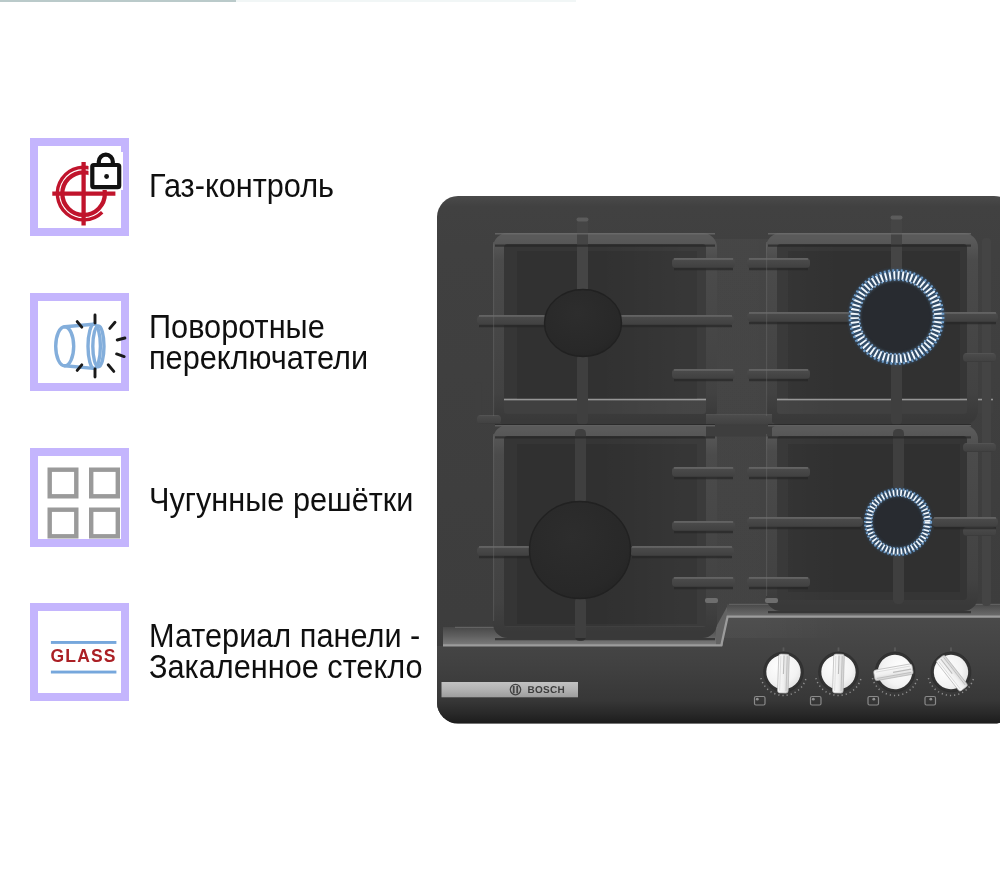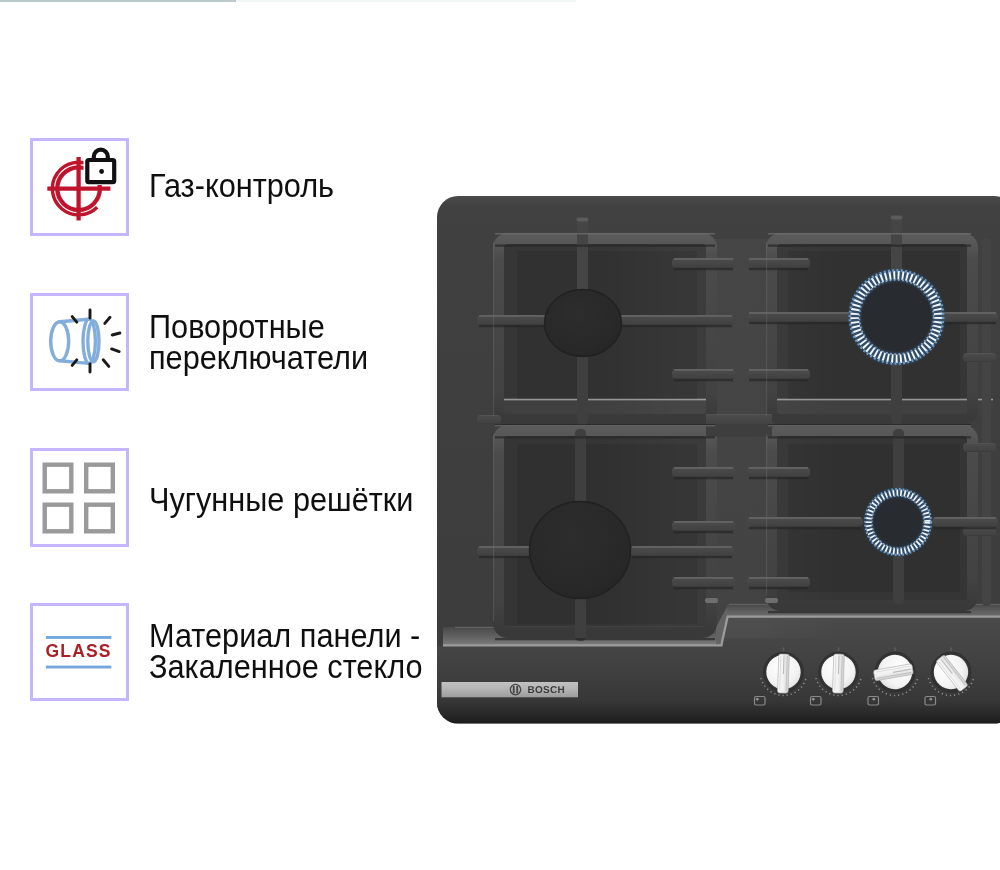--- a/index.html
+++ b/index.html
@@ -1,19 +1,19 @@
 <!DOCTYPE html>
 <html><head>
 <meta charset="utf-8">
 <style>
   html,body{margin:0;padding:0;}
   body{width:1000px;height:870px;background:#ffffff;position:relative;overflow:hidden;
        font-family:"Liberation Sans", sans-serif;}
   .ibox{position:absolute;left:30px;width:99px;height:98px;box-sizing:border-box;
-        border:3px solid #c4b5fd;background:#fff;}
+        border:8px solid #c4b5fd;background:#fff;}
   .lbl{position:absolute;left:149px;font-size:33px;line-height:31px;color:#0f0f0f;
        letter-spacing:0;white-space:nowrap;transform:scaleX(0.93);transform-origin:0 0;}
 </style>
 </head>
 <body>
 
 <div style="position:absolute;left:0;top:0;width:236px;height:2px;background:rgba(25,80,80,0.3);"></div>
 <div style="position:absolute;left:236px;top:0;width:340px;height:2px;background:rgba(140,185,185,0.12);"></div>
 
 <div class="ibox" style="top:138px;">

